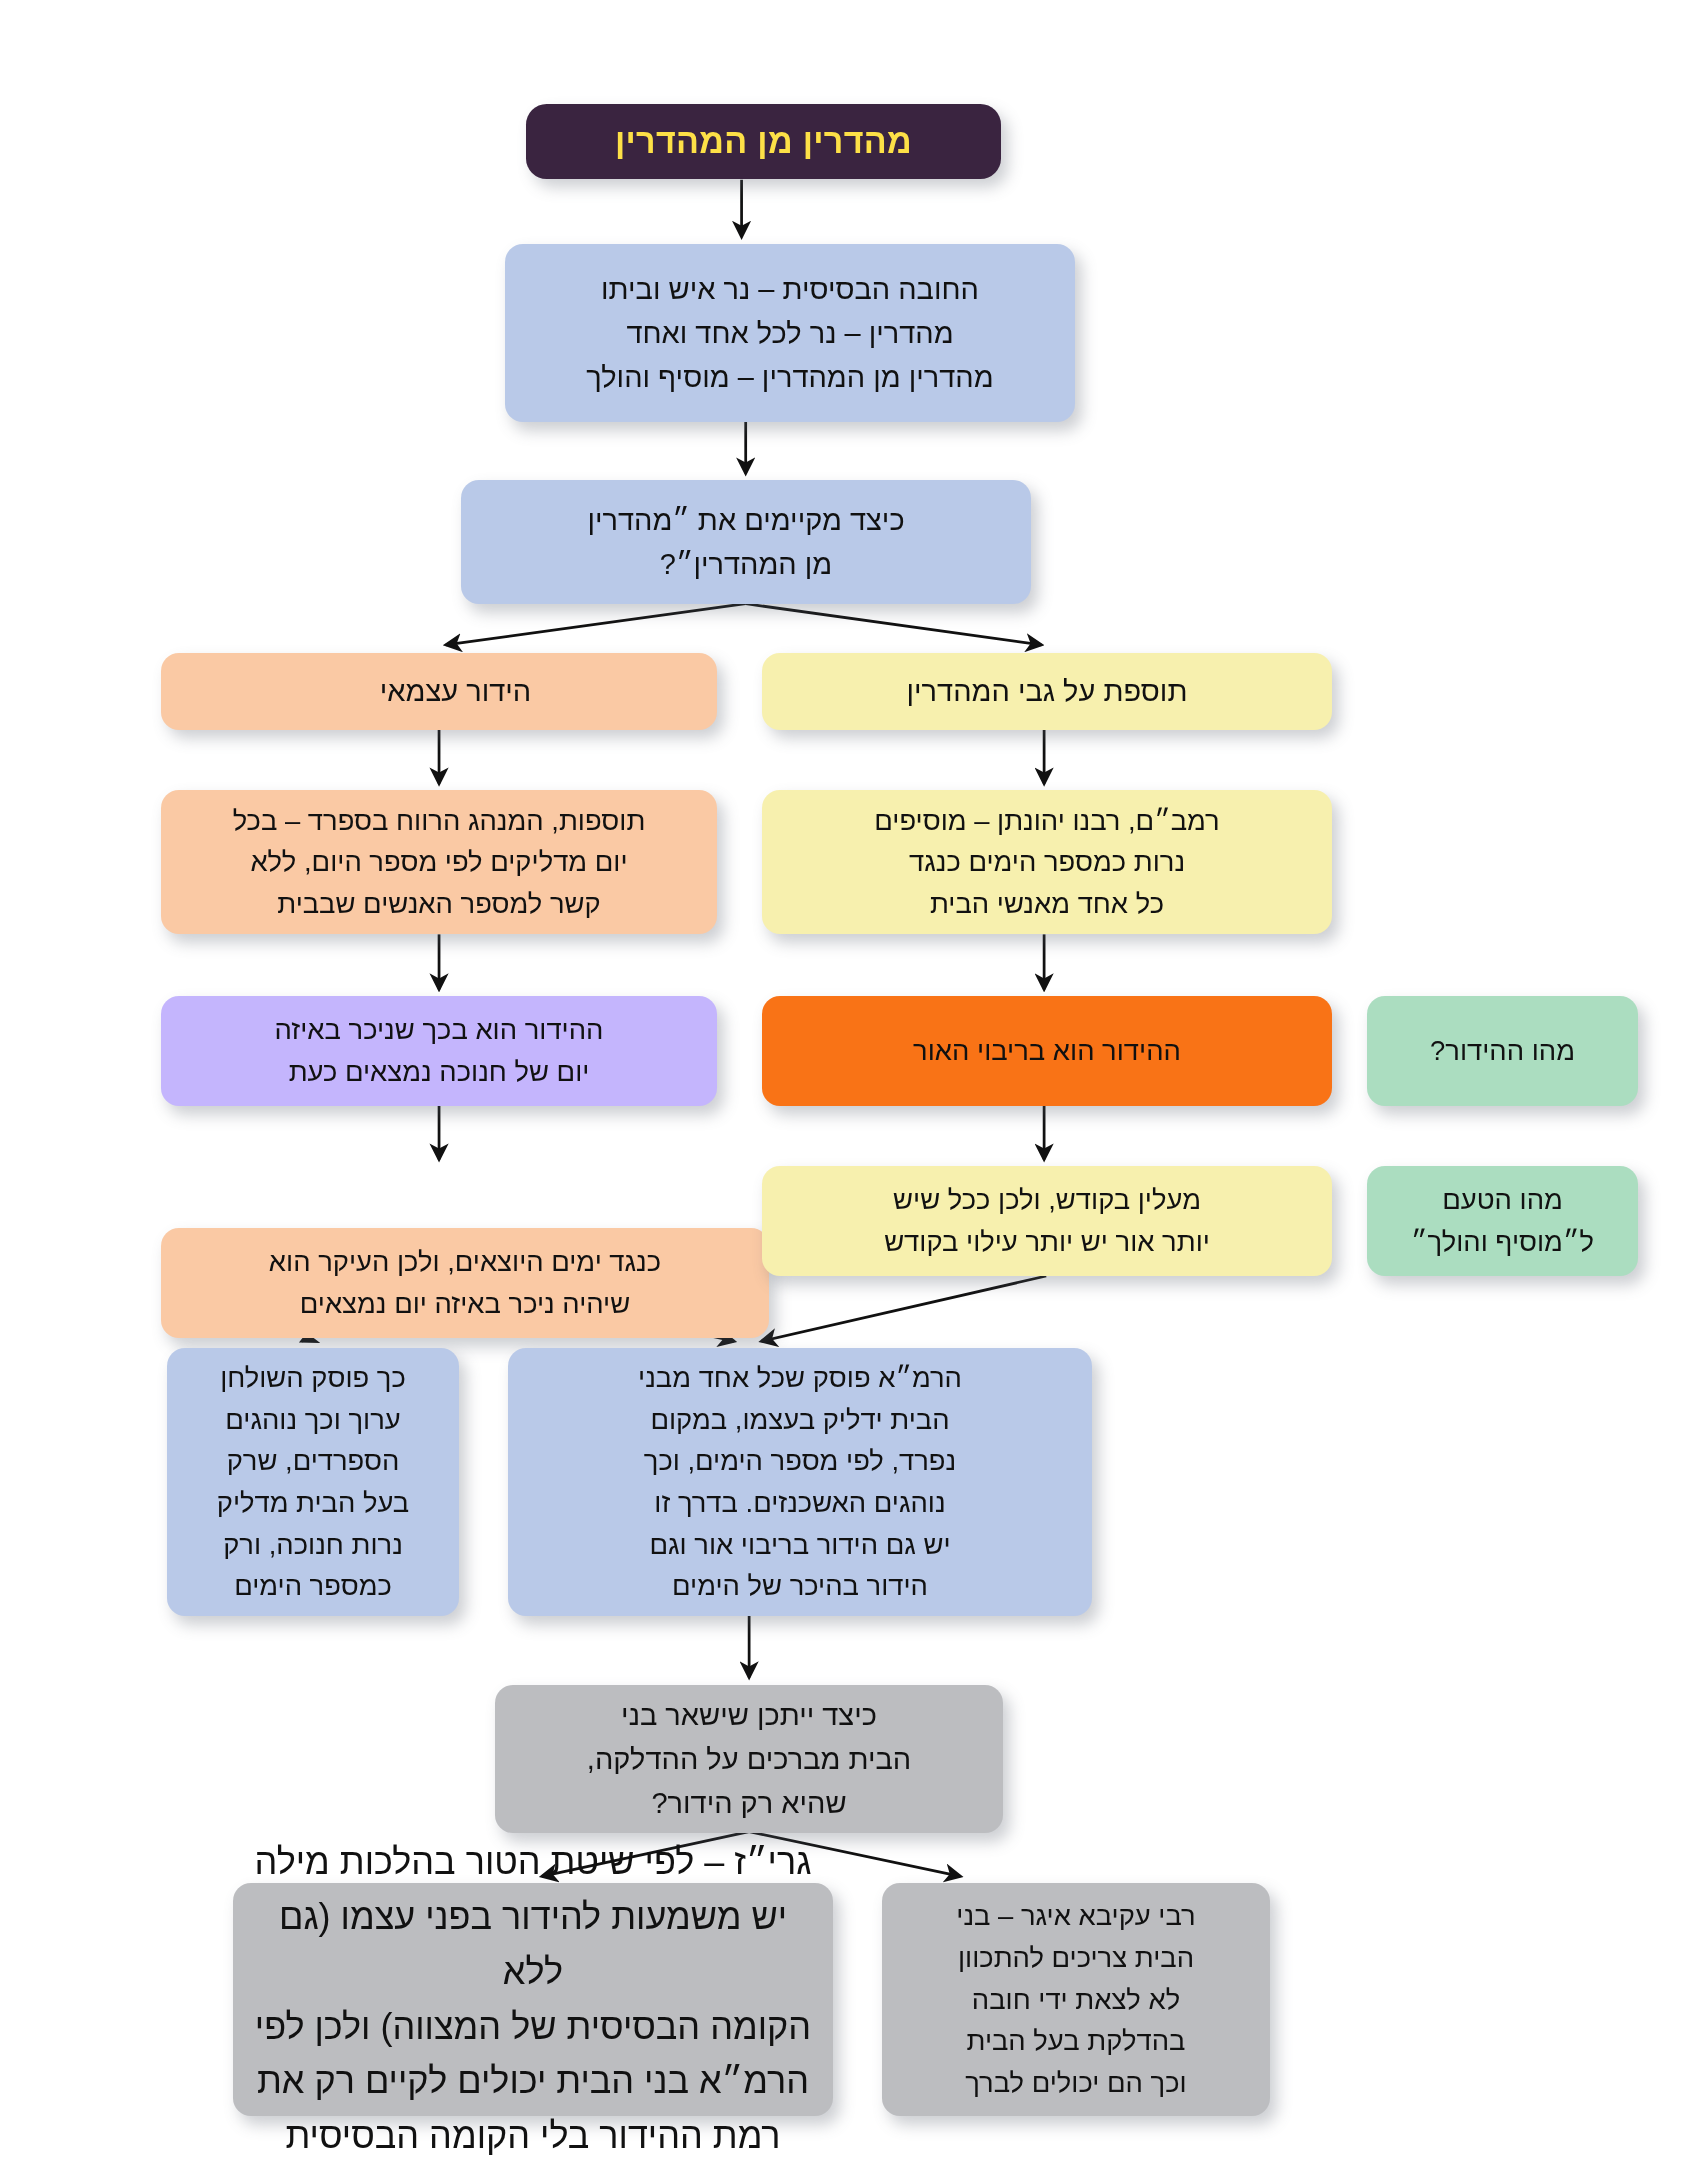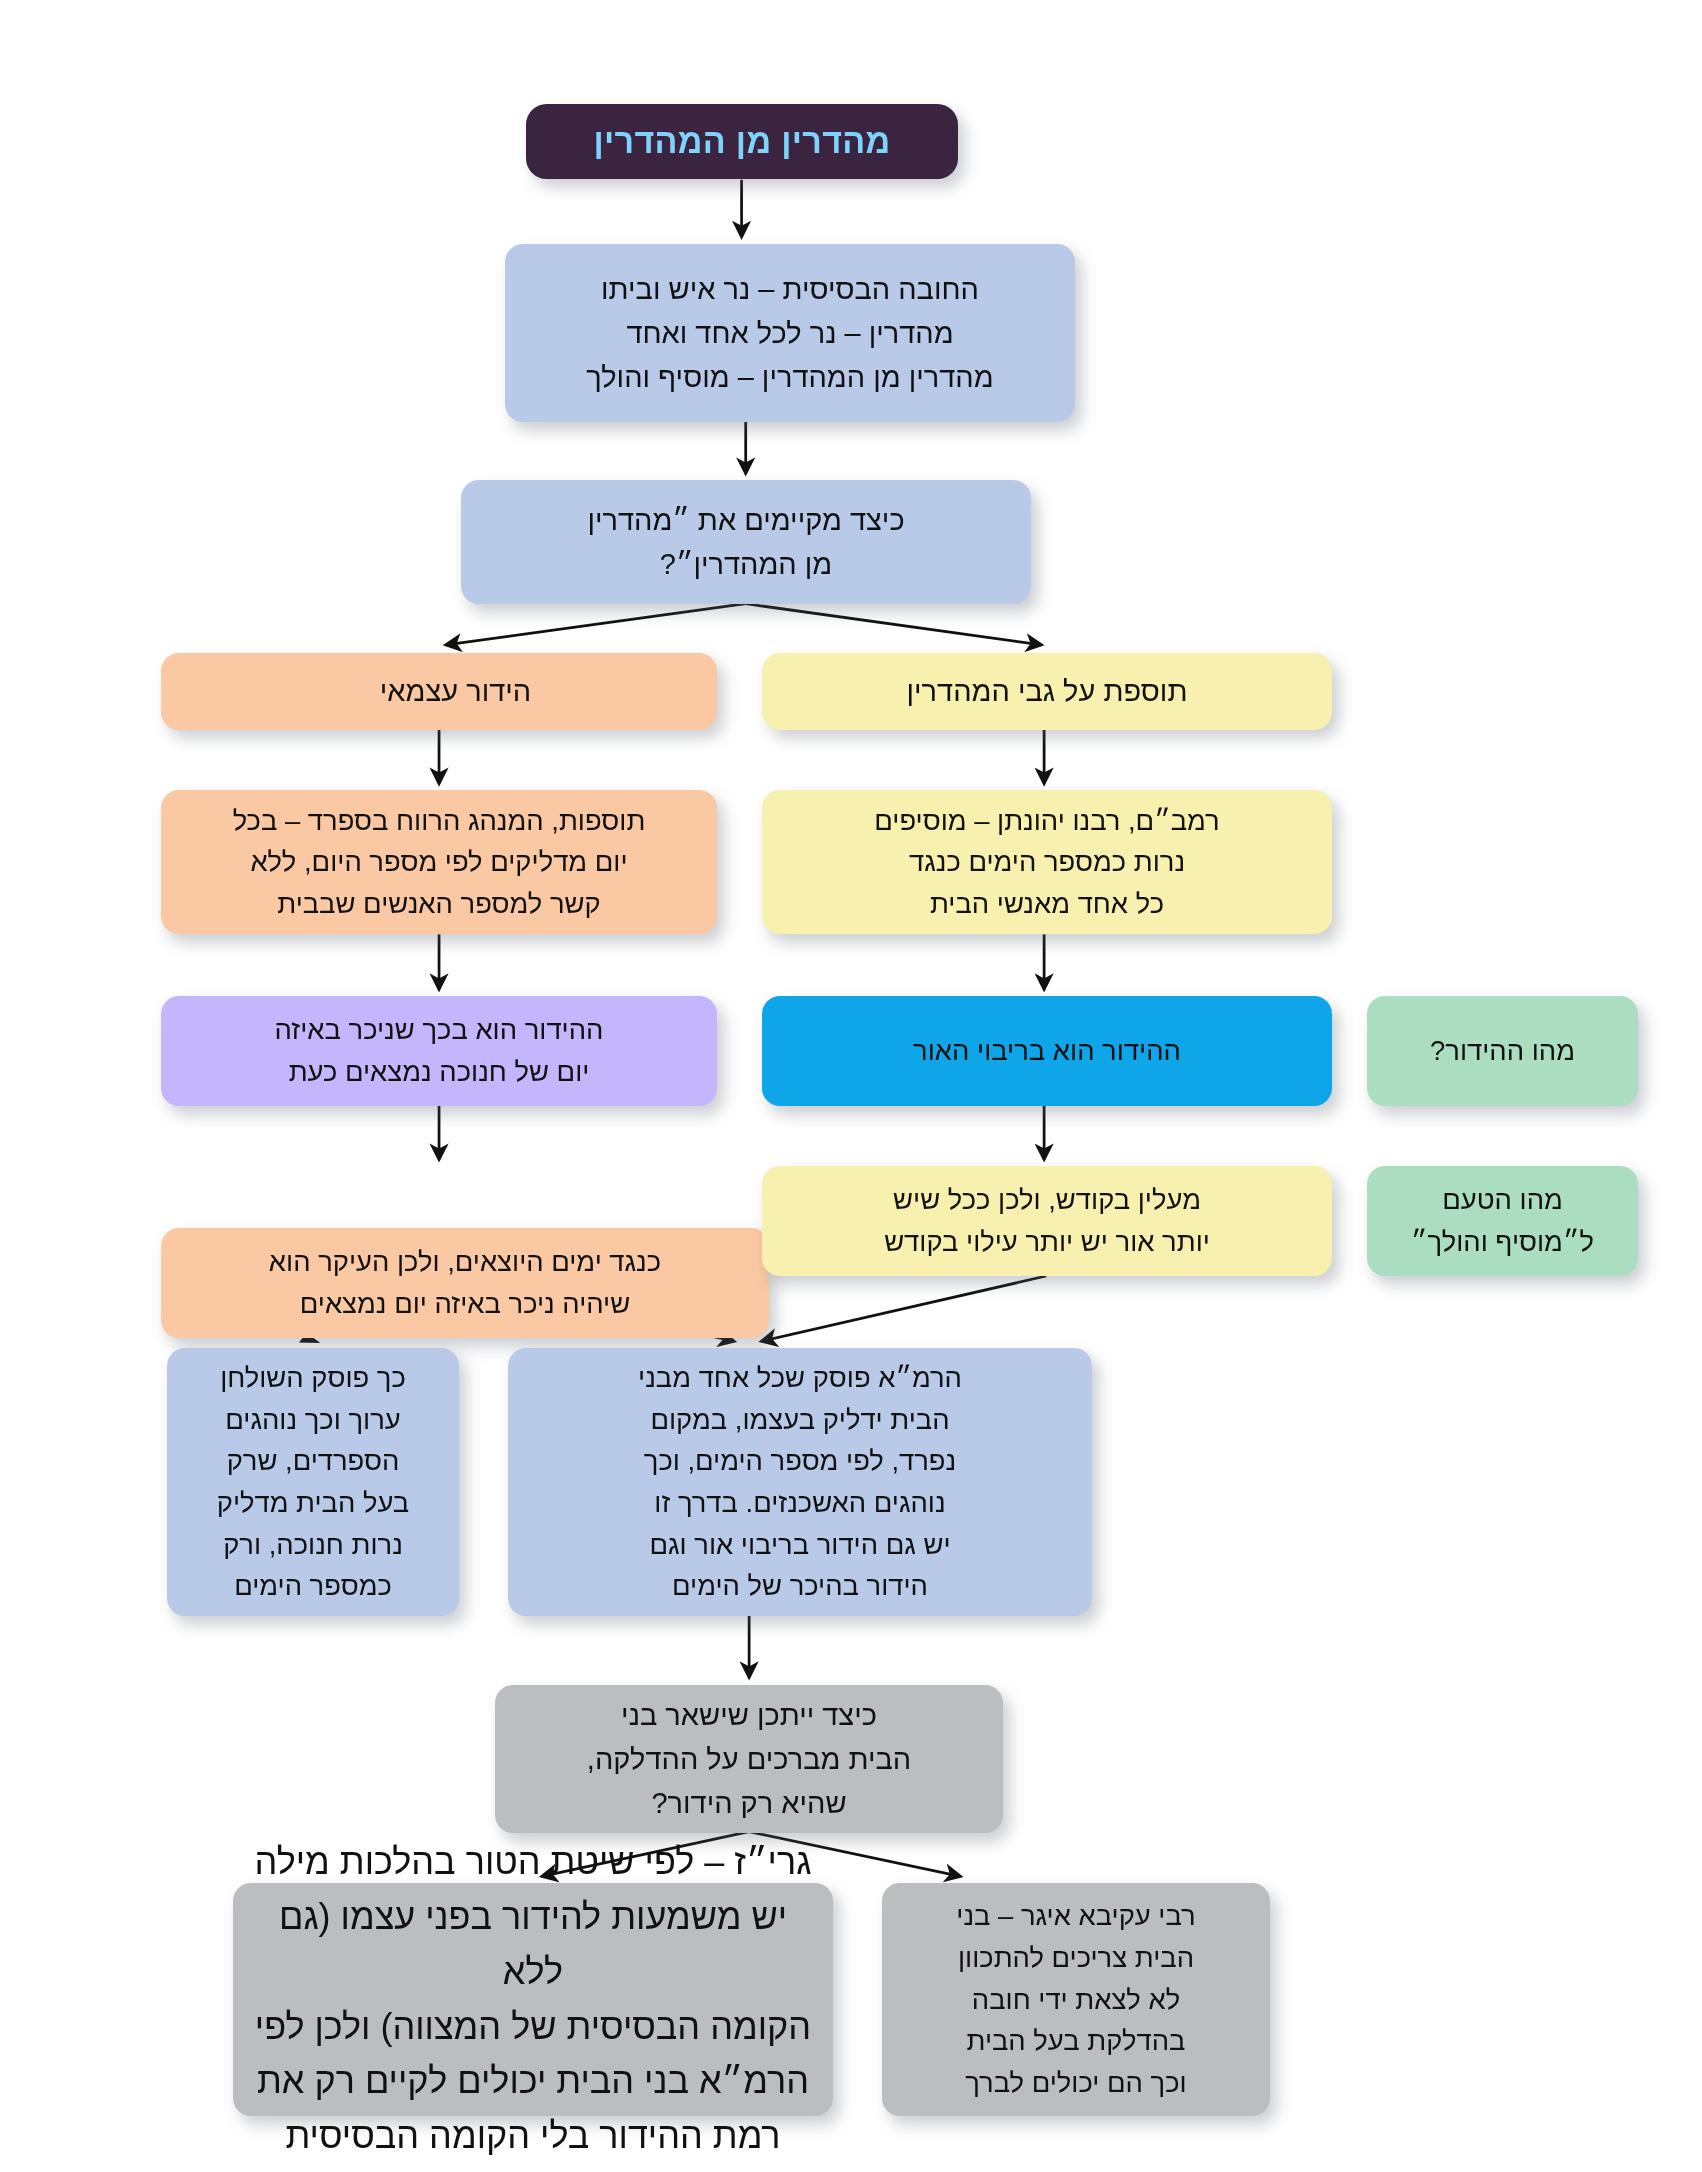--- a/index.html
+++ b/index.html
@@ -70,37 +70,37 @@
         <path d="M 1522 1612 L 1522 1690" stroke="#111111" stroke-width="4" fill="none" marker-end="url(#arrowhead)"></path>
         <path d="M 640 1860 L 440 1955" stroke="#111111" stroke-width="4" fill="none" marker-end="url(#arrowhead)"></path>
         <path d="M 640 1860 L 1070 1955" stroke="#111111" stroke-width="4" fill="none" marker-end="url(#arrowhead)"></path>
         <path d="M 1525 1860 L 1110 1955" stroke="#111111" stroke-width="4" fill="none" marker-end="url(#arrowhead)"></path>
         <path d="M 1092 2355 L 1092 2445" stroke="#111111" stroke-width="4" fill="none" marker-end="url(#arrowhead)"></path>
         <path d="M 1092 2670 L 790 2735" stroke="#111111" stroke-width="4" fill="none" marker-end="url(#arrowhead)"></path>
         <path d="M 1092 2670 L 1400 2735" stroke="#111111" stroke-width="4" fill="none" marker-end="url(#arrowhead)"></path>
       </g>
   </svg>
   <div id="node-layer">
-      <div class="node title" style="left: 526px; top: 104px; width: 432px; height: 75px; background: rgb(58, 36, 64); font-size: 34px; color: #7dd3fc;">מהדרין מן המהדרין</div>
+      <div class="node title" style="left: 526px; top: 104px; width: 475px; height: 75px; background: rgb(58, 36, 64); font-size: 34px; color: #fde047;">מהדרין מן המהדרין</div>
       <div class="node" style="left: 461px; top: 244px; width: 570px; height: 178px; background: rgb(185, 201, 232); font-size: 29px; margin-left: 44px;">החובה הבסיסית – נר איש וביתו
 מהדרין – נר לכל אחד ואחד
 מהדרין מן המהדרין – מוסיף והולך</div>
       <div class="node" style="left: 461px; top: 480px; width: 570px; height: 124px; background: rgb(185, 201, 232); font-size: 29px;">כיצד מקיימים את ״מהדרין
 מן המהדרין״?</div>
       <div class="node" style="left: 161px; top: 653px; width: 556px; height: 77px; background: rgb(250, 201, 164); font-size: 29px; padding-left: 48px;">הידור עצמאי</div>
       <div class="node" style="left: 762px; top: 653px; width: 570px; height: 77px; background: rgb(247, 240, 174); font-size: 29px;">תוספת על גבי המהדרין</div>
       <div class="node" style="left: 161px; top: 790px; width: 556px; height: 144px; background: rgb(250, 201, 164); font-size: 27.4px;">תוספות, המנהג הרווח בספרד – בכל
 יום מדליקים לפי מספר היום, ללא
 קשר למספר האנשים שבבית</div>
       <div class="node" style="left: 762px; top: 790px; width: 570px; height: 144px; background: rgb(247, 240, 174); font-size: 27.4px;">רמב״ם, רבנו יהונתן – מוסיפים
 נרות כמספר הימים כנגד
 כל אחד מאנשי הבית</div>
       <div class="node" style="left: 161px; top: 996px; width: 556px; height: 110px; background: #c4b5fd; font-size: 27.4px;">ההידור הוא בכך שניכר באיזה
 יום של חנוכה נמצאים כעת</div>
-      <div class="node" style="left: 762px; top: 996px; width: 570px; height: 110px; background: #0ea5e9; font-size: 27.4px;">ההידור הוא בריבוי האור</div>
+      <div class="node" style="left: 762px; top: 996px; width: 570px; height: 110px; background: #f97316; font-size: 27.4px;">ההידור הוא בריבוי האור</div>
       <div class="node" style="left: 1367px; top: 996px; width: 271px; height: 110px; background: rgb(171, 221, 192); font-size: 27.4px;">מהו ההידור?</div>
       <div class="node" style="left: 161px; top: 1228px; width: 608px; height: 110px; background: rgb(250, 201, 164); font-size: 27.4px;">כנגד ימים היוצאים, ולכן העיקר הוא
 שיהיה ניכר באיזה יום נמצאים</div>
       <div class="node" style="left: 762px; top: 1166px; width: 570px; height: 110px; background: rgb(247, 240, 174); font-size: 27.4px;">מעלין בקודש, ולכן ככל שיש
 יותר אור יש יותר עילוי בקודש</div>
       <div class="node" style="left: 1367px; top: 1166px; width: 271px; height: 110px; background: rgb(171, 221, 192); font-size: 27.4px;">מהו הטעם
 ל״מוסיף והולך״</div>
       <div class="node" style="left: 167px; top: 1348px; width: 292px; height: 268px; background: rgb(185, 201, 232); font-size: 27.4px;">כך פוסק השולחן
 ערוך וכך נוהגים
 הספרדים, שרק

